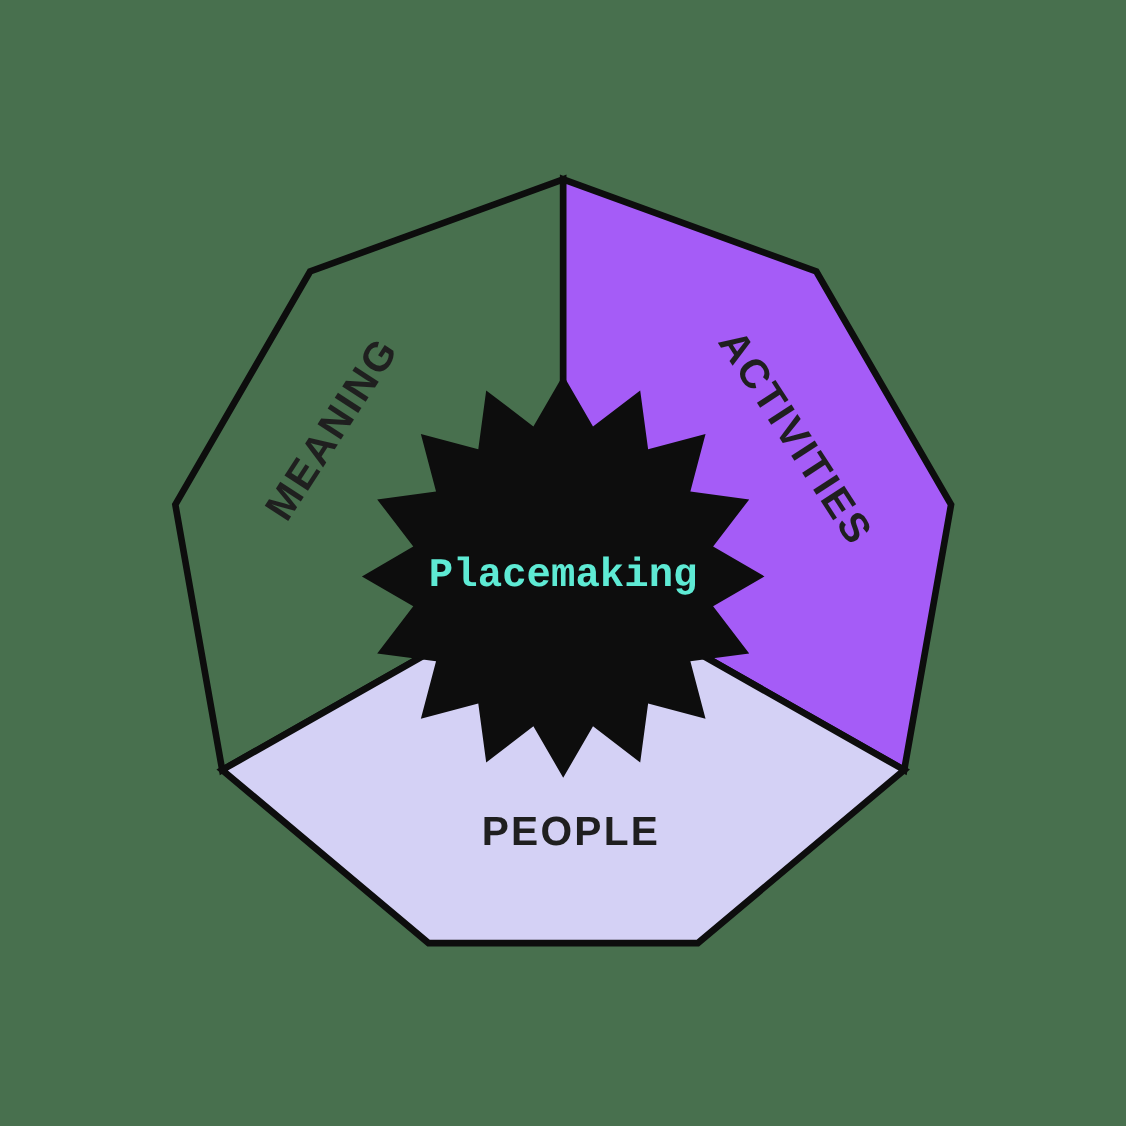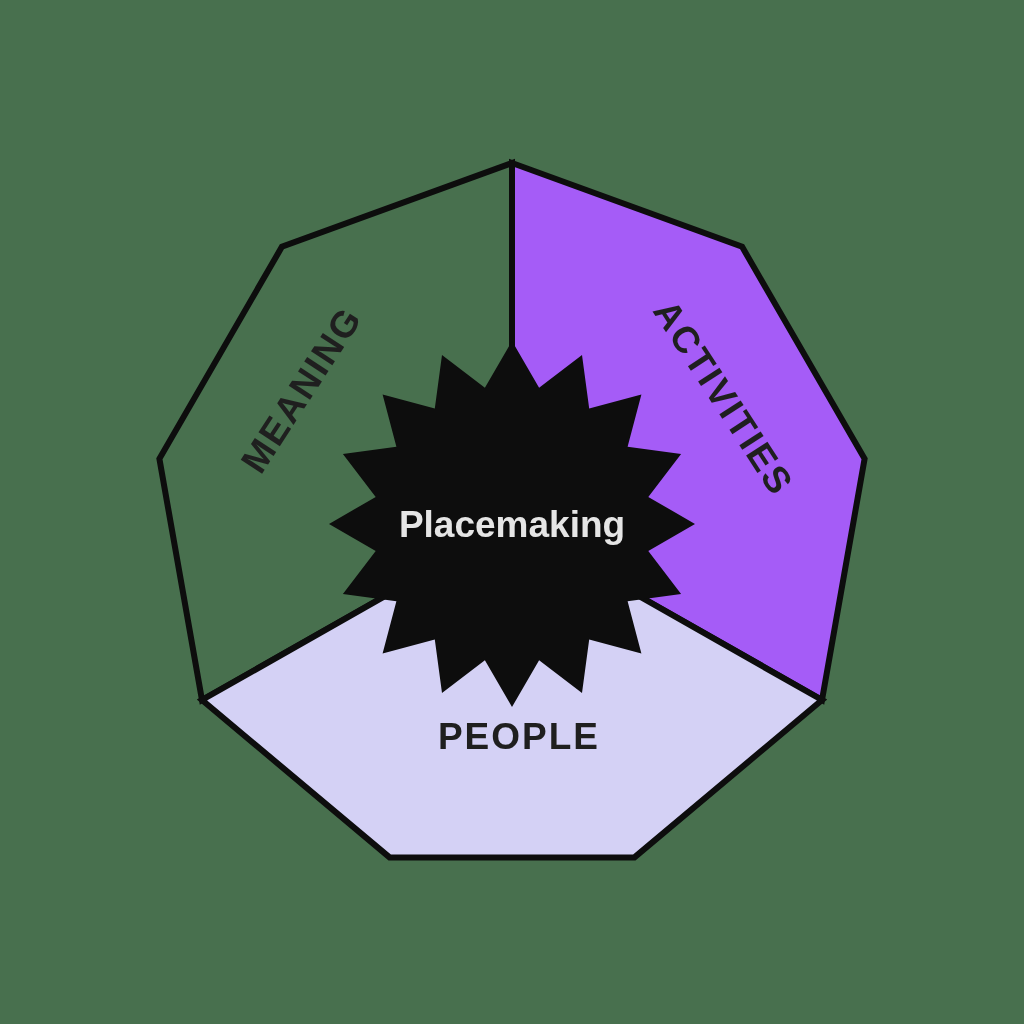--- a/index.html
+++ b/index.html
@@ -35,21 +35,21 @@
     top: 390px;
     transform: translate(-50%, -50%) rotate(-57deg);
   }
   #label-activities {
     left: 723px;
     top: 398px;
     transform: translate(-50%, -50%) rotate(57deg);
   }
   #label-people {
     left: 519px;
-    top: 737px;
+    top: 756px;
     transform: translate(-50%, -50%);
   }
   #center-badge-text {
     position: absolute;
     left: 512px;
     top: 524px;
     transform: translate(-50%, -50%);
     text-align: center;
     font-weight: 700;
     font-size: 37px;
@@ -70,17 +70,17 @@
     <polygon id="shape-people" points="512.0,524.0 822.0,700.0 634.4,857.4 389.6,857.4 202.0,700.0" fill="#D4D1F5" stroke="#0D0D0D" stroke-width="6" stroke-linejoin="miter"></polygon>
     <path id="starburst" d="M512.0 341.0L539.1 387.7L582.0 354.9L589.2 408.4L641.4 394.6L627.6 446.8L681.1 454.0L648.3 496.9L695.0 524.0L648.3 551.1L681.1 594.0L627.6 601.2L641.4 653.4L589.2 639.6L582.0 693.1L539.1 660.3L512.0 707.0L484.9 660.3L442.0 693.1L434.8 639.6L382.6 653.4L396.4 601.2L342.9 594.0L375.7 551.1L329.0 524.0L375.7 496.9L342.9 454.0L396.4 446.8L382.6 394.6L434.8 408.4L442.0 354.9L484.9 387.7Z" fill="#0D0D0D"></path>
   </svg>
 
   <div class="section-label" id="label-meaning" style="color: rgb(31, 31, 31);">MEANING</div>
 
   <div class="section-label" id="label-activities" style="color: rgb(31, 31, 31);">ACTIVITIES</div>
 
   <div class="section-label" id="label-people" style="color: rgb(31, 31, 31);">PEOPLE</div>
 
-  <div id="center-badge-text" style="color: #e5e5e5;">
+  <div id="center-badge-text" style="color: #5eead4; font-family: Liberation Mono, monospace;">
     <span class="line">Placemaking</span>
   </div>
 
 </div>
 
 </body></html>

